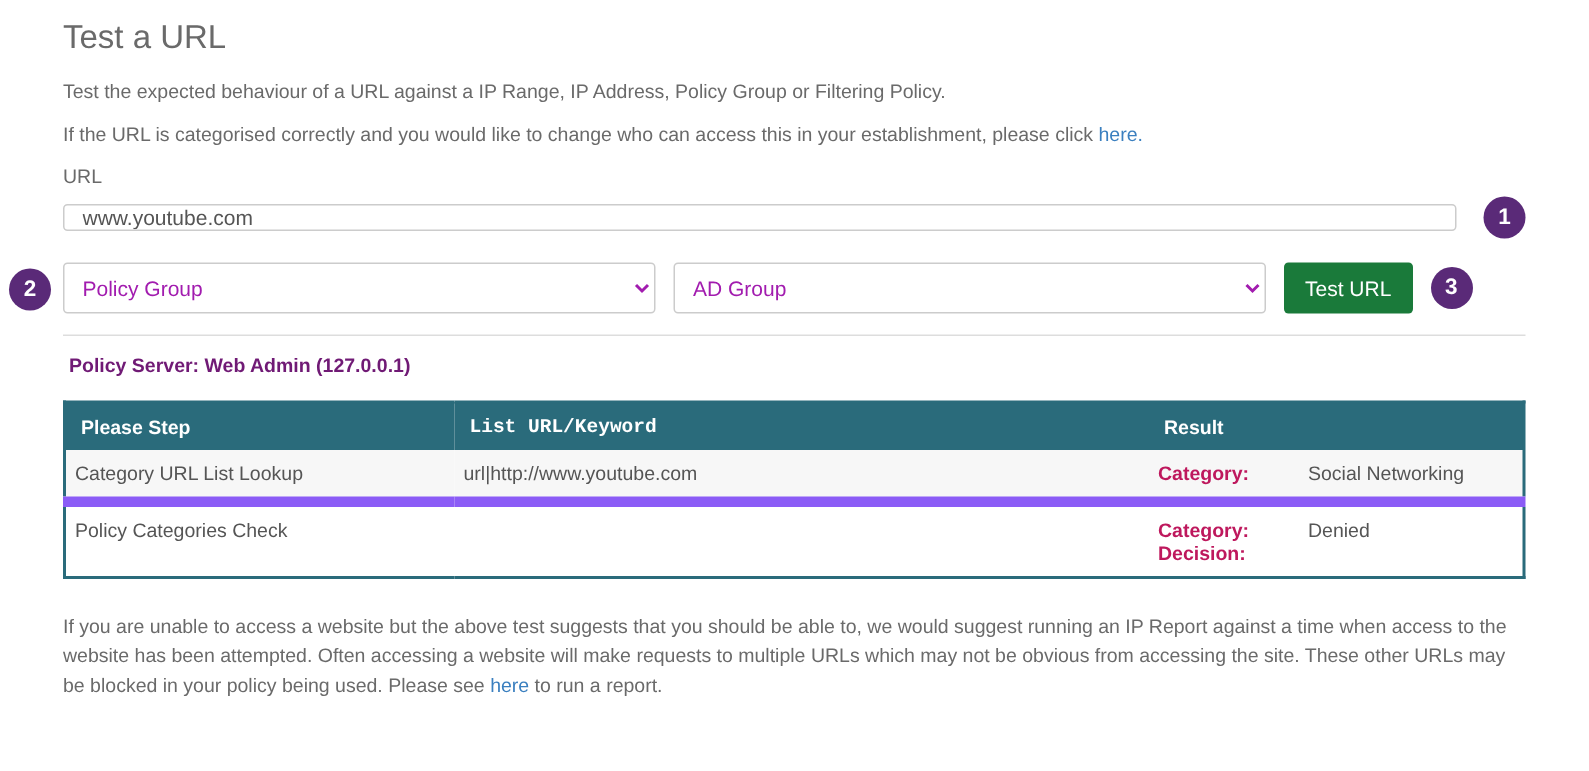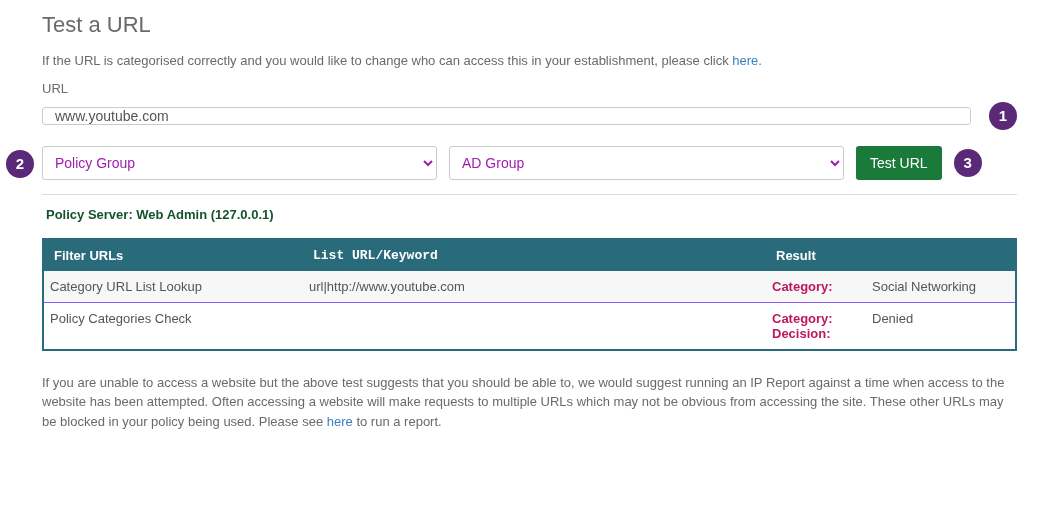--- a/index.html
+++ b/index.html
@@ -12,40 +12,41 @@
     .row-url { display: flex; align-items: center; gap: 18px; margin-bottom: 16px; }
     input[type=text] { flex: 1; height: 18px; border: 1px solid #ccc; border-radius: 3px; padding: 0 12px; font-size: 14px; color: #555; }
     .badge { width: 28px; height: 28px; border-radius: 50%; background: #5a2a78; color: #fff; display: flex; align-items: center; justify-content: center; font-weight: 600; font-size: 15px; flex-shrink: 0; }
     .badge-left { position: absolute; left: 6px; }
     .row-selects { display: flex; align-items: center; gap: 12px; margin-bottom: 6px; }
     select { height: 34px; border: 1px solid #ccc; border-radius: 3px; padding: 0 8px; font-size: 14px; color: #a21caf; background: #fff; }
     .sel1 { width: 395px; }
     .sel2 { width: 395px; }
     .btn-test { background: #1a7a3a; color: #fff; border: none; height: 34px; padding: 0 14px; font-size: 14px; border-radius: 3px; cursor: pointer; }
     hr.div { border: none; border-top: 1px solid #ddd; margin: 14px 0 12px 0; }
-    .server-line { font-size: 13px; color: #14532d; margin: 0 4px 16px 4px; }
+    .server-line { font-size: 13px; color: #701a75; margin: 0 4px 16px 4px; }
     .server-line b { font-weight: 600; }
     table { width: 100%; border-collapse: collapse; border: 2px solid #2a6b7b; }
     thead th { background: #2a6b7b; color: #fff; text-align: left; font-weight: 600; padding: 8px 10px; font-size: 13px; }
     tbody td { padding: 8px 6px; font-size: 13px; color: #555; vertical-align: top; }
-    tbody tr { border-top: 1px solid #8b5cf6; }
+    tbody tr { border-top: 7px solid #8b5cf6; }
     tbody tr:first-child { border-top: none; background: #f7f7f7; }
     .col-step { width: 260px; }
     .col-list { width: auto; font-family: Liberation Mono, monospace; }
     .col-res-key { width: 100px; font-weight: 700; color: #be185d; }
     .col-res-val { width: 150px; }
     .footer { margin-top: 22px; color: #6a6a6a; line-height: 1.5; }
   </style>
 </head>
 <body>
 
 <div class="page">
 
   <h1>Test a URL</h1>
 
+  <p>Test the expected behaviour of a URL against a IP Range, IP Address, Policy Group or Filtering Policy.</p>
 
 
   <p>
     <span>If the URL is categorised correctly and you would like to change who can access this in your establishment, please click </span><a class="link">here.</a><span></span>
   </p>
 
   <span class="label">URL</span>
   <div class="row-url">
     <input type="text" value="www.youtube.com" style="">
     <div class="badge">1</div>
@@ -68,21 +69,21 @@
 
   <hr class="div">
 
   <div class="server-line">
     <b>Policy Server: </b><b>Web Admin (127.0.0.1)</b>
   </div>
 
   <table>
     <thead>
       <tr>
-        <th class="col-step">Filter URLs</th>
+        <th class="col-step">Please Step</th>
         <th class="col-list">List URL/Keyword</th>
         <th colspan="2">Result</th>
       </tr>
     </thead>
     <tbody>
       <tr>
         <td>Category URL List Lookup</td>
         <td>url|http://www.youtube.com</td>
         <td class="col-res-key">Category:</td>
         <td class="col-res-val">Social Networking</td>

